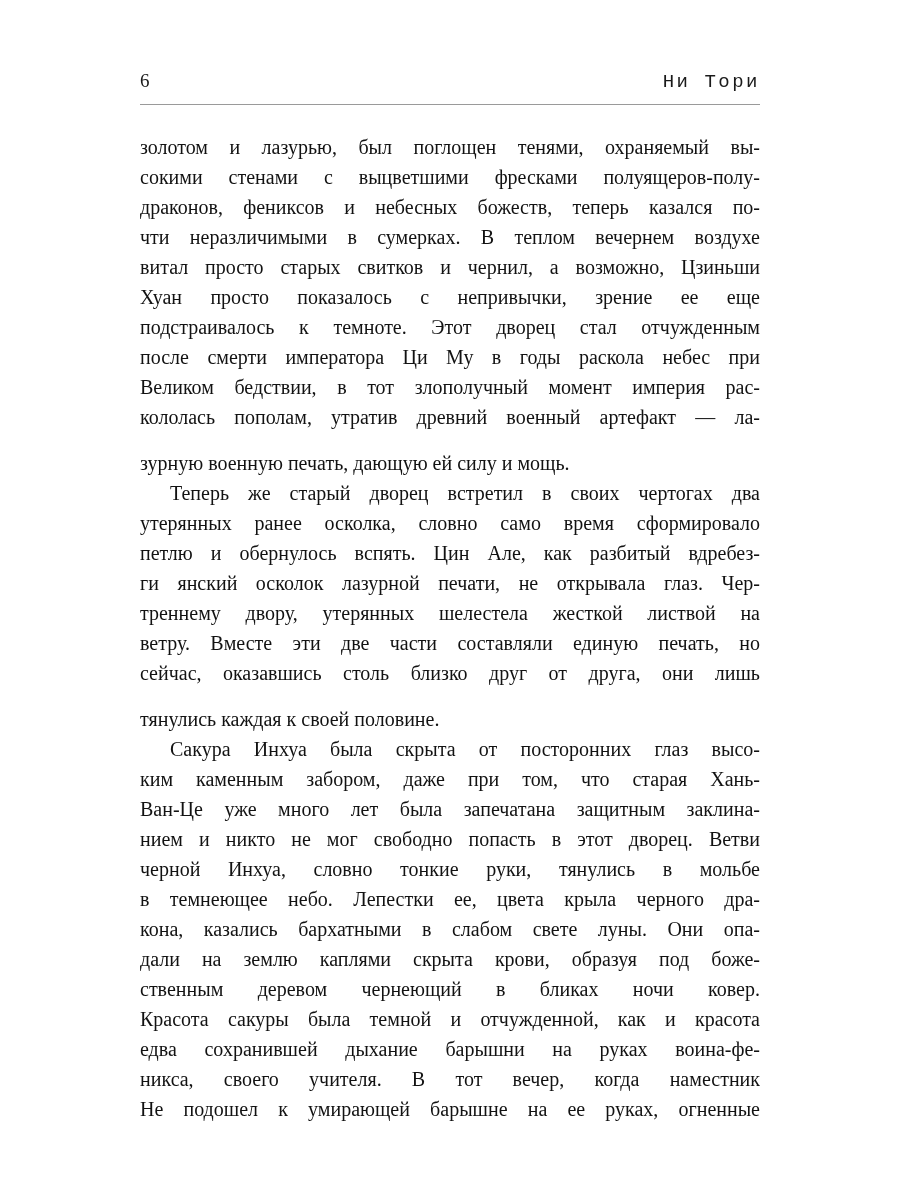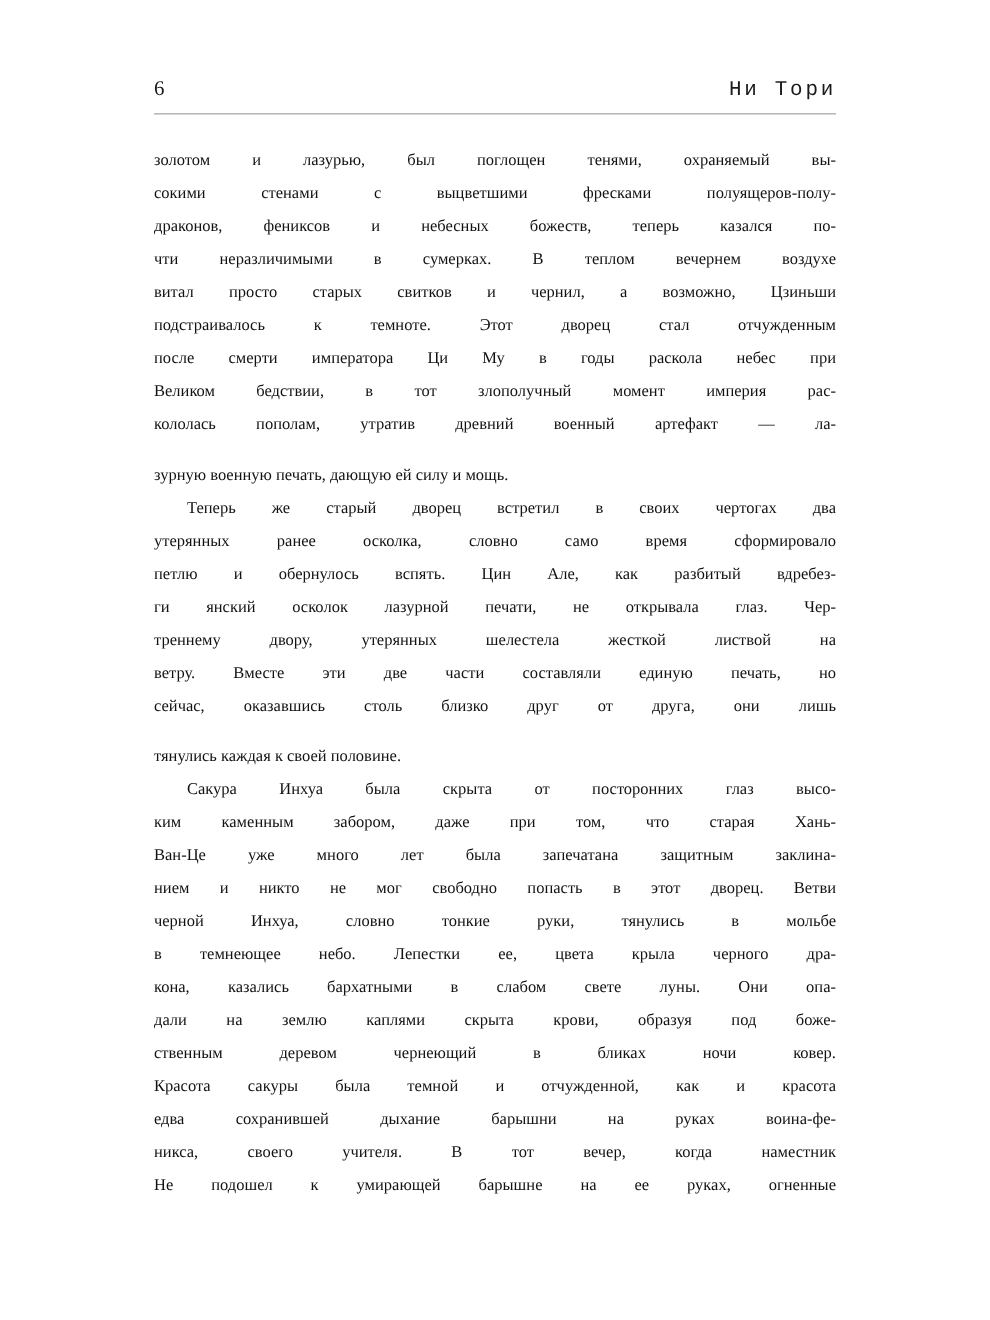--- a/index.html
+++ b/index.html
@@ -33,21 +33,21 @@
     font-family: Liberation Mono, monospace;
   }
   .header-rule {
     border: none;
     border-top: 1px solid #9a9a9a;
     margin-top: 11px;
     height: 0;
   }
   .text-block {
     margin-top: 27px;
-    font-size: 15px;
+    font-size: 20px;
     line-height: 30px;
     color: #121212;
   }
   .paragraph { margin: 0; }
   .line {
     text-align: justify;
     text-align-last: justify;
   }
   .line.indent {
     padding-left: 30px;
@@ -66,20 +66,21 @@
     <span class="running-header">Ни Тори</span>
   </div>
   <div class="header-rule"></div>
   <div class="text-block" id="text-block">
       <div class="paragraph">
         <div class="line">золотом и лазурью, был поглощен тенями, охраняемый вы-</div>
         <div class="line">сокими стенами с выцветшими фресками полуящеров-полу-</div>
         <div class="line">драконов, фениксов и небесных божеств, теперь казался по-</div>
         <div class="line">чти неразличимыми в сумерках. В теплом вечернем воздухе</div>
         <div class="line">витал просто старых свитков и чернил, а возможно, Цзиньши</div>
+        <div class="line">Хуан просто показалось с непривычки, зрение ее еще</div>
         <div class="line">подстраивалось к темноте. Этот дворец стал отчужденным</div>
         <div class="line">после смерти императора Ци Му в годы раскола небес при</div>
         <div class="line">Великом бедствии, в тот злополучный момент империя рас-</div>
         <div class="line">кололась пополам, утратив древний военный артефакт — ла-</div>
         <div class="line lastline">зурную военную печать, дающую ей силу и мощь.</div>
       </div>
       <div class="paragraph">
         <div class="line indent">Теперь же старый дворец встретил в своих чертогах два</div>
         <div class="line">утерянных ранее осколка, словно само время сформировало</div>
         <div class="line">петлю и обернулось вспять. Цин Але, как разбитый вдребез-</div>

